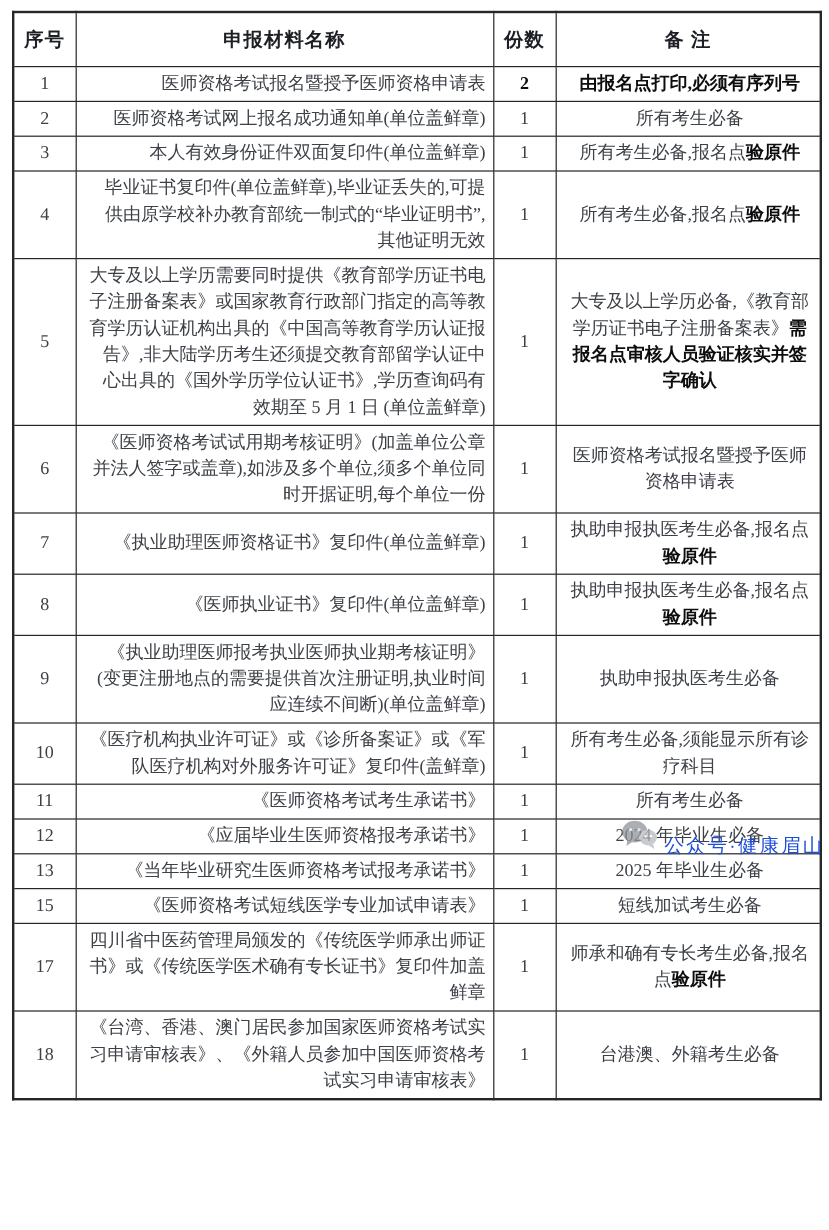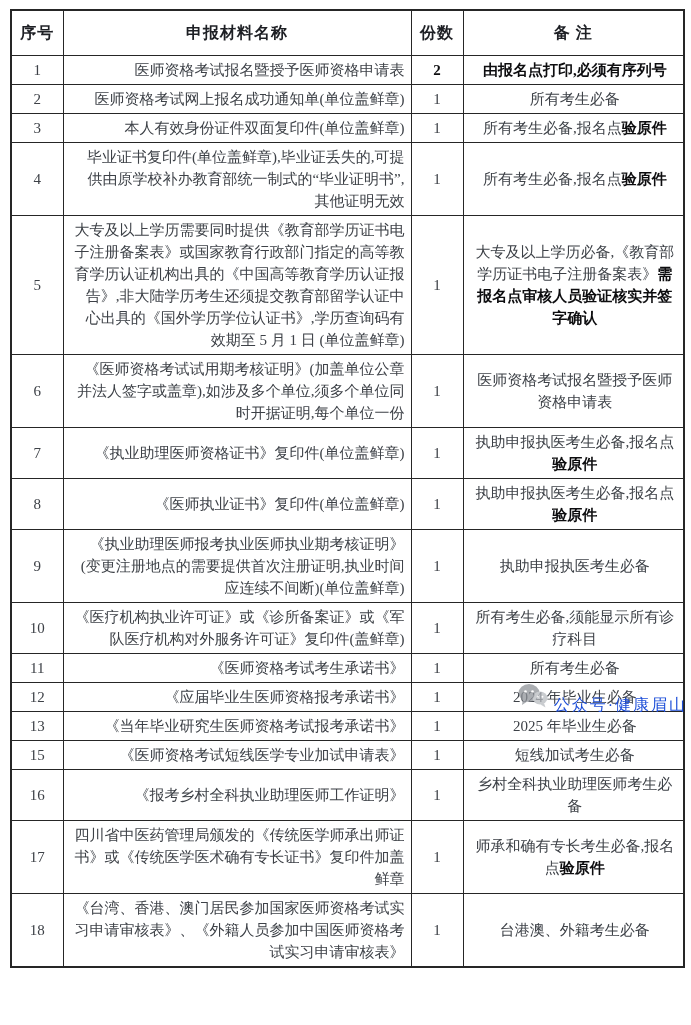--- a/index.html
+++ b/index.html
@@ -138,26 +138,20 @@
           <td class="c-cop">1</td>
           <td class="c-rem"><span>2025 年毕业生必备</span></td>
         </tr>
         <tr>
           <td class="c-no">15</td>
           <td class="c-mat">《医师资格考试短线医学专业加试申请表》</td>
           <td class="c-cop">1</td>
           <td class="c-rem"><span>短线加试考生必备</span></td>
         </tr>
         <tr>
-          <td class="c-no">16</td>
-          <td class="c-mat">《报考乡村全科执业助理医师工作证明》</td>
-          <td class="c-cop">1</td>
-          <td class="c-rem"><span>乡村全科执业助理医师考生必备</span></td>
-        </tr>
-        <tr>
           <td class="c-no">17</td>
           <td class="c-mat">四川省中医药管理局颁发的《传统医学师承出师证书》或《传统医学医术确有专长证书》复印件加盖鲜章</td>
           <td class="c-cop">1</td>
           <td class="c-rem"><span>师承和确有专长考生必备,报名点</span><b>验原件</b></td>
         </tr>
         <tr>
           <td class="c-no">18</td>
           <td class="c-mat">《台湾、香港、澳门居民参加国家医师资格考试实习申请审核表》、《外籍人员参加中国医师资格考试实习申请审核表》</td>
           <td class="c-cop">1</td>
           <td class="c-rem"><span>台港澳、外籍考生必备</span></td>

